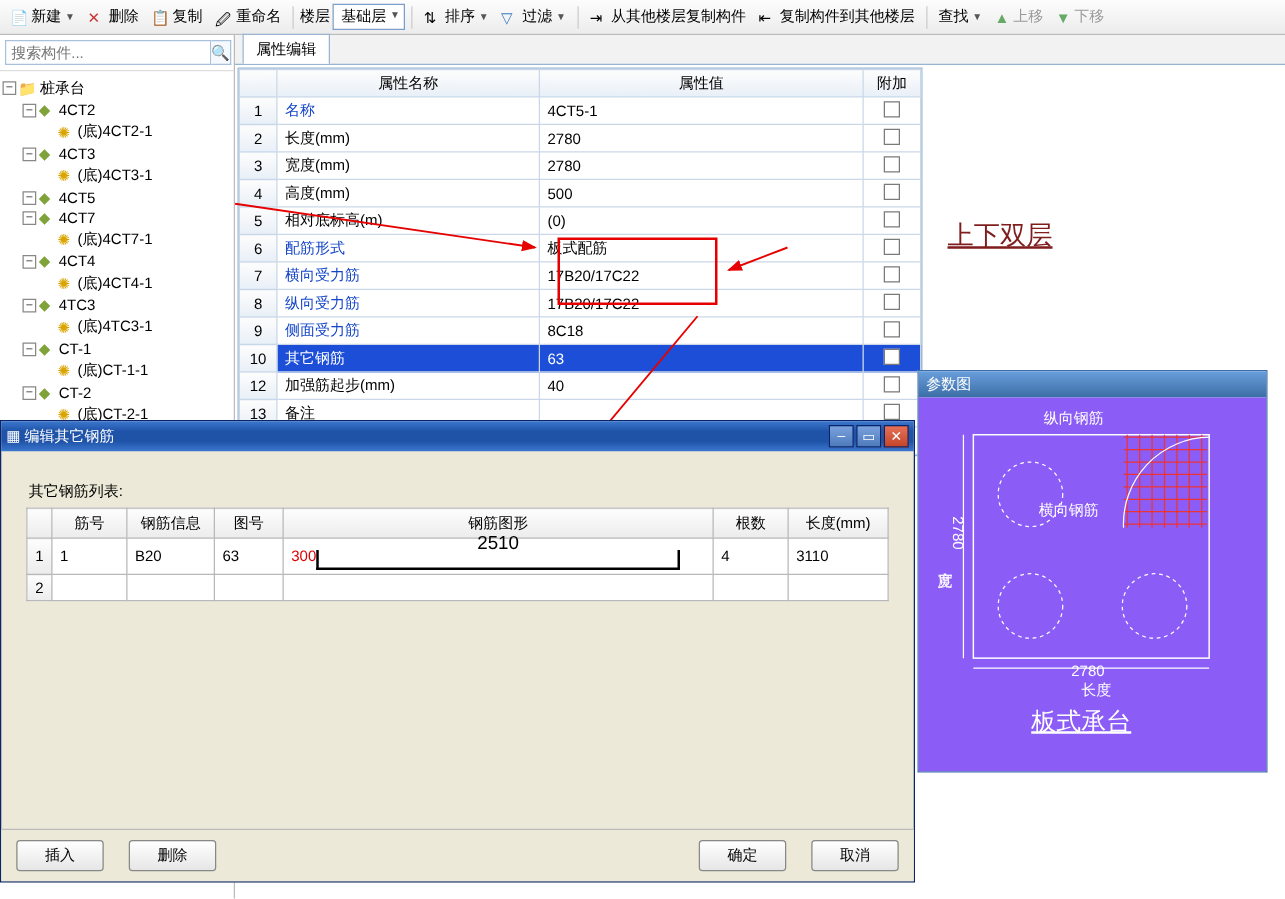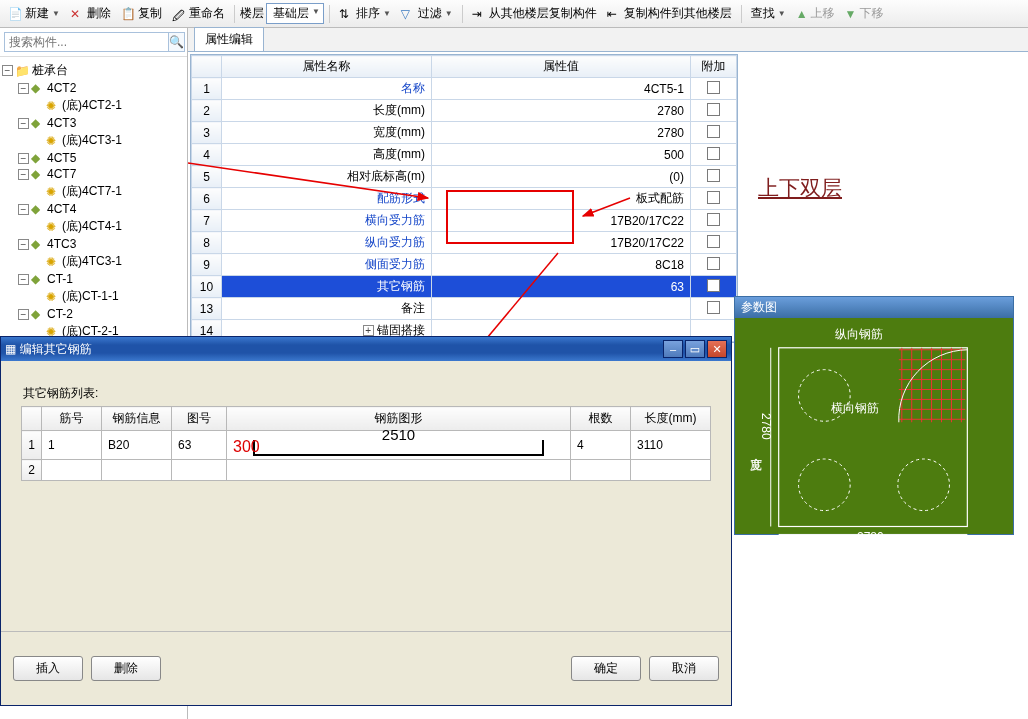--- a/index.html
+++ b/index.html
@@ -30,21 +30,21 @@
 .ticon.yellow::before { content:"✺"; color:#d9a400; }
 .tlabel.sel { background:#316ac5; color:#fff; padding:0 2px; }
 
 
 .right { flex: 1; display: flex; flex-direction: column; position: relative; }
 .tabbar { height: 24px; display: flex; align-items: flex-end; padding-left: 6px; border-bottom: 1px solid #99b4d1; background:#f2f2f2; }
 .tab { border: 1px solid #99b4d1; border-bottom: none; background: #fff; padding: 3px 10px; font-size: 12px; }
 
 .propgrid { border: 1px solid #99b4d1; margin: 2px 290px 0 2px; }
 .propgrid table { border-collapse: collapse; width: 100%; }
-.propgrid th, .propgrid td { border: 1px solid #c9d7e8; padding: 2px 6px; height: 19px; text-align: right; }
+.propgrid th, .propgrid td { border: 1px solid #c9d7e8; padding: 2px 6px; height: 19px; }
 .propgrid th { background: linear-gradient(#fdfdfd,#e8eff7); font-weight: normal; text-align: center; }
 .propgrid .rownum { width: 30px; text-align: center; background: linear-gradient(#fdfdfd,#e8eff7); }
 .propgrid .namecol { width: 210px; }
 .propgrid .valcol { }
 .propgrid .attcol { width: 46px; text-align:center; }
 .propgrid .link { color: #1546c8; }
 .propgrid tr.hl td:not(.rownum) { background: #1d4ed8; color:#fff; }
 .propgrid tr.hl .link { color:#fff; }
 .chk { display:inline-block; width:13px; height:13px; border:1px solid #7a7a7a; background:#fff; }
 
@@ -61,32 +61,32 @@
 .titlebar .wbtn { width:20px; height:18px; background:linear-gradient(#fefefe30,#00000020); border:1px solid #0a246a; display:flex; align-items:center; justify-content:center; font-size:11px; background-color:#5a8cd6; color:#fff;}
 .titlebar .wbtn.close { background-color:#e05030; }
 .editbody { padding:20px; flex:1; display:flex; flex-direction:column; }
 .listlbl { margin:4px 2px; }
 .rebartbl { border-collapse:collapse; width:100%; background:#fff; }
 .rebartbl th, .rebartbl td { border:1px solid #b8b8b8; padding:3px 6px; text-align:center; height:20px; }
 .rebartbl th { background:linear-gradient(#fdfdfd,#ececec); font-weight:normal; }
 .rebartbl .rn { width:20px; background:linear-gradient(#fdfdfd,#ececec); }
 .shape-cell { position:relative; height:30px; }
 .shape { border:2px solid #000; border-top:none; height:16px; margin:6px 20px 0; position:relative; }
-.shape .d1 { position:absolute; left:-22px; top:-2px; color:#d00; font-size:16px;text-align:right;}
+.shape .d1 { position:absolute; left:-22px; top:-2px; color:#d00; font-size:12px;text-align:right;}
 .shape .d2 { position:absolute; left:50%; top:-14px; transform:translateX(-50%); font-size:15px;}
-.editfooter { display:flex; gap:8px; padding:24px 12px; border-top:1px solid #bbb; background:#ece9d8; }
+.editfooter { display:flex; gap:20px; padding:8px 12px; border-top:1px solid #bbb; background:#ece9d8; }
 .btn { min-width:70px; padding:3px 14px; border:1px solid #888; background:linear-gradient(#fff,#e6e6e6); border-radius:3px; cursor:pointer; }
 .spacer { flex:1; }
 
 
 .parampanel { position:absolute; right:14px; top:268px; width:280px; border:1px solid #3b6ea5; background:#fff;}
 .parampanel .pptitle { background:linear-gradient(#6a9edc,#3b6ea5); color:#fff; padding:2px 6px; font-size:12px;}
-.parampanel .ppbody { background:#4d7c0f; color:#fff; height:216px; position:relative; }
+.parampanel .ppbody { background:#8b5cf6; color:#fff; height:299px; position:relative; }
 .ppbody .lbl { position:absolute; color:#fff; font-size:12px; }
-.ppbody .big { font-size:20px; }
+.ppbody .big { font-size:20px; text-decoration: underline; }
 .ppbody svg { position:absolute; inset:0; }
 </style>
 </head>
 <body>
 
 <div class="toolbar">
   <div class="tbtn">
       <span class="ic">📄</span>
       <span>新建</span>
       <span class="dropdown-arrow">▼</span>
@@ -310,20 +310,26 @@
             <tr>
               <td class="rownum">9</td>
               <td class="link">侧面受力筋</td>
               <td>8C18</td>
               <td class="attcol"><span class="chk"></span></td>
             </tr>
             <tr class="hl">
               <td class="rownum">10</td>
               <td class="link">其它钢筋</td>
               <td>63</td>
+              <td class="attcol"><span class="chk"></span></td>
+            </tr>
+            <tr>
+              <td class="rownum">12</td>
+              <td class="">加强筋起步(mm)</td>
+              <td>40</td>
               <td class="attcol"><span class="chk"></span></td>
             </tr>
             <tr>
               <td class="rownum">13</td>
               <td class="">备注</td>
               <td></td>
               <td class="attcol"><span class="chk"></span></td>
             </tr>
             <tr>
               <td class="rownum">14</td>

